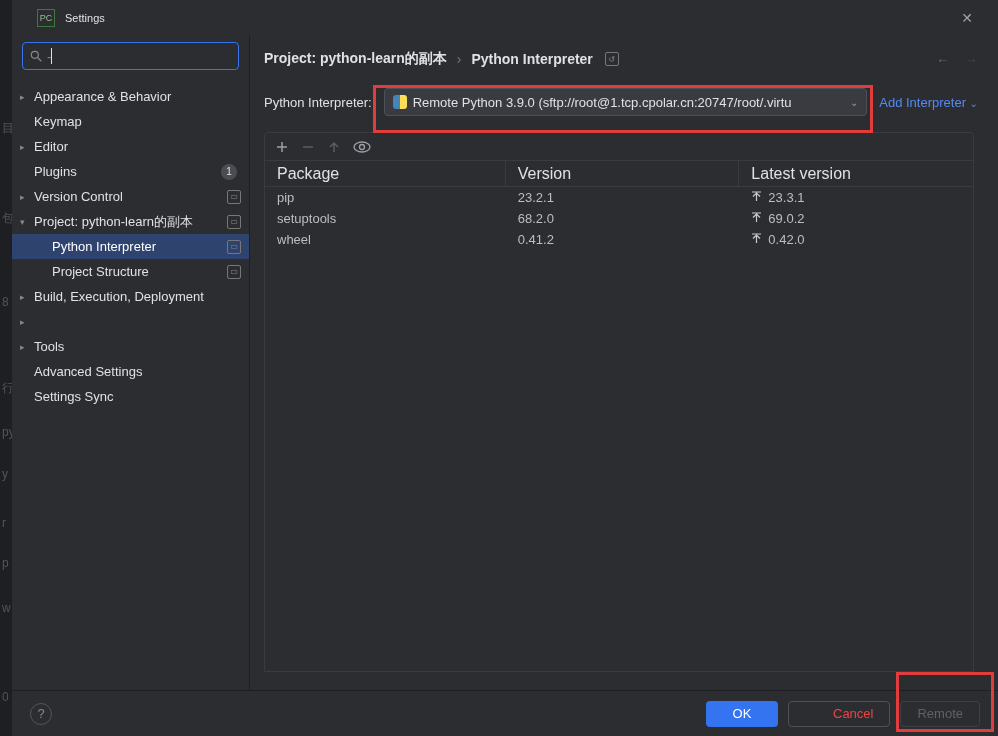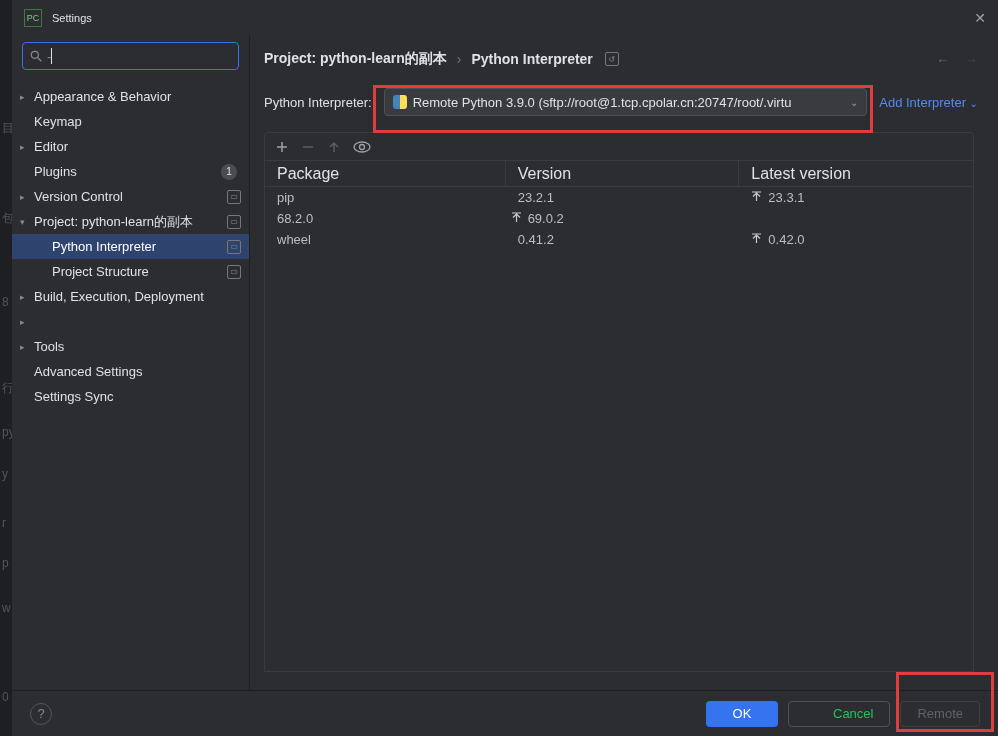--- a/index.html
+++ b/index.html
@@ -1,20 +1,20 @@
 <!DOCTYPE html>
 <html><head>
 <meta charset="utf-8">
 <style>
 * { margin:0; padding:0; box-sizing:border-box; font-family:"Segoe UI",Arial,sans-serif; }
 body { background:#2b2d30; color:#bcbec4; width:998px; height:736px; overflow:hidden; font-size:13px; }
 .bgstrip { position:absolute; left:0; top:0; width:12px; height:736px; background:#1e1f22; }
 .bgstrip div { position:absolute; left:2px; color:#555; font-size:12px; }
 .window { position:absolute; left:12px; top:0; width:986px; height:736px; background:#2b2d30; display:flex; flex-direction:column; }
-.titlebar { height:36px; display:flex; align-items:center; padding:0 12px; }
+.titlebar { height:36px; display:flex; align-items:center; padding:0 25px; }
 .appicon { width:18px; height:18px; border:1px solid #3a7a3a; display:flex; align-items:center; justify-content:center; font-size:9px; color:#8fbf8f; margin-right:10px; }
 .title { font-size:11px; color:#dfe1e5; }
 .spacer { flex:1; }
 .closex { color:#a0a0a0; font-size:14px; cursor:pointer; }
 .body { flex:1; display:flex; overflow:hidden; }
 .sidebar { width:238px; border-right:1px solid #1e1f22; display:flex; flex-direction:column; }
 .search { margin:6px 10px 10px 10px; height:28px; border:1px solid #3574f0; border-radius:4px; display:flex; align-items:center; padding:0 6px; background:#2b2d30; }
 .search svg { width:14px; height:14px; fill:none; stroke:#888; stroke-width:2; margin-right:4px; }
 .search input { flex:1; background:none; border:none; outline:none; color:#dfe1e5; font-size:13px; }
 .cursor { width:1px; height:16px; background:#dfe1e5; animation:blink 1s infinite; }
@@ -52,21 +52,21 @@
 .pkghead { display:flex; height:26px; align-items:center; background:#2b2d30; border-bottom:1px solid #393b40; }
 .pkghead div { border-right:1px solid #393b40; padding:0 12px; color:#dfe1e5; font-size:16px; height:100%; display:flex; align-items:center; }
 .col1 { width:34%; } .col2 { width:33%; } .col3 { flex:1; border-right:none!important; }
 .pkgrow { display:flex; height:21px; align-items:center; font-size:13px; }
 .pkgrow div { padding:0 12px; }
 .upico { display:inline-flex; margin-right:6px; color:#c9cbd1; }
 .footer { height:46px; display:flex; align-items:center; justify-content:flex-end; gap:10px; padding:0 18px; border-top:1px solid #1e1f22; position:relative; }
 .footer .help { position:absolute; left:18px; width:22px; height:22px; border:1px solid #555; border-radius:11px; display:flex; align-items:center; justify-content:center; color:#888; cursor:pointer; }
 .btn { height:26px; padding:0 16px; border-radius:4px; display:flex; align-items:center; justify-content:center; font-size:13px; cursor:pointer; border:1px solid transparent; }
 .btn.primary { background:#3574f0; color:#fff; min-width:72px; }
-.btn.secondary { background:#2b2d30; border-color:#4e5157; color:#22c55e; min-width:72px;padding-left:44px; }
+.btn.secondary { background:#2b2d30; border-color:#4e5157; color:#ef4444; min-width:72px;padding-left:44px; }
 .btn.disabled { background:#2b2d30; border-color:#3e4045; color:#5f6166; min-width:72px; cursor:default; }
 .redbox2 { position:absolute; border:3px solid #e23d3d; pointer-events:none; right:4px; bottom:4px; width:98px; height:60px; }
 </style>
 </head>
 <body>
 
 <div class="bgstrip">
   <div style="top:120px">目</div>
     <div style="top:210px">包</div>
     <div style="top:295px">8</div>
@@ -209,20 +209,21 @@
             <div class="pkgrow">
               <div class="col1">pip</div>
               <div class="col2">23.2.1</div>
               <div class="col3"><span class="upico">
                   <svg width="11" height="11">
                     <path d="M5.5 10 V2 M2 5.5 L5.5 2 L9 5.5 M1 1 H10" stroke="currentColor" stroke-width="1.2" fill="none"></path>
                   </svg>
                 </span>23.3.1</div>
             </div>
             <div class="pkgrow">
+              <div class="col1">setuptools</div>
               <div class="col2">68.2.0</div>
               <div class="col3"><span class="upico">
                   <svg width="11" height="11">
                     <path d="M5.5 10 V2 M2 5.5 L5.5 2 L9 5.5 M1 1 H10" stroke="currentColor" stroke-width="1.2" fill="none"></path>
                   </svg>
                 </span>69.0.2</div>
             </div>
             <div class="pkgrow">
               <div class="col1">wheel</div>
               <div class="col2">0.41.2</div>

